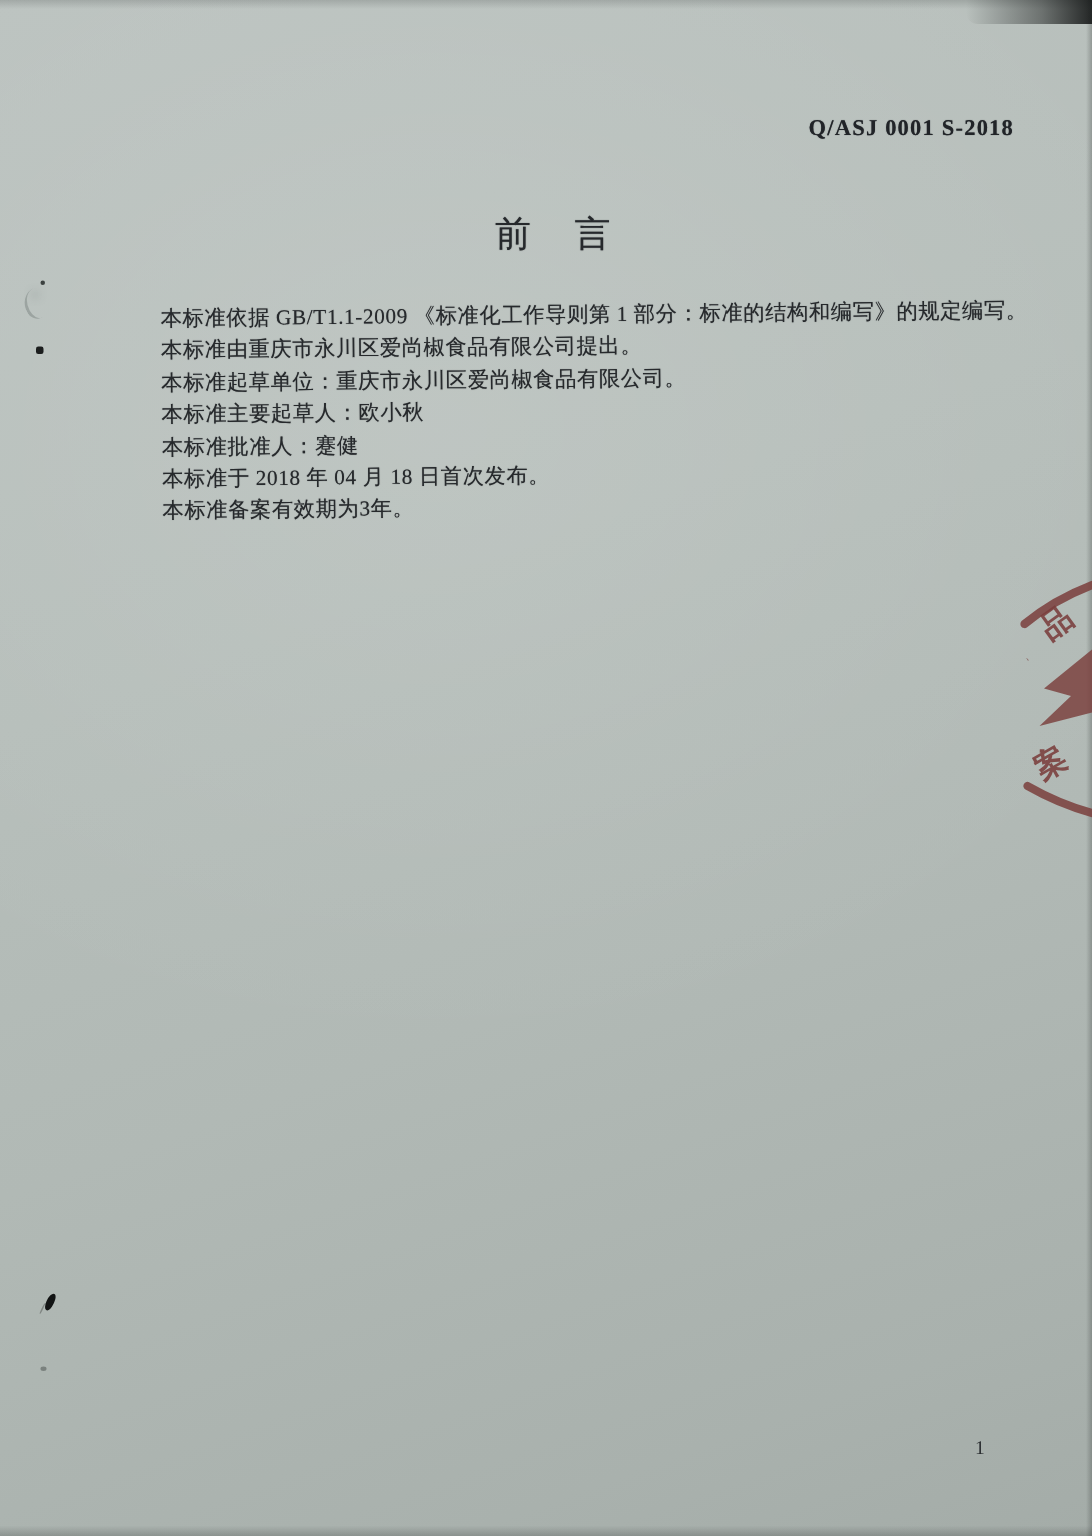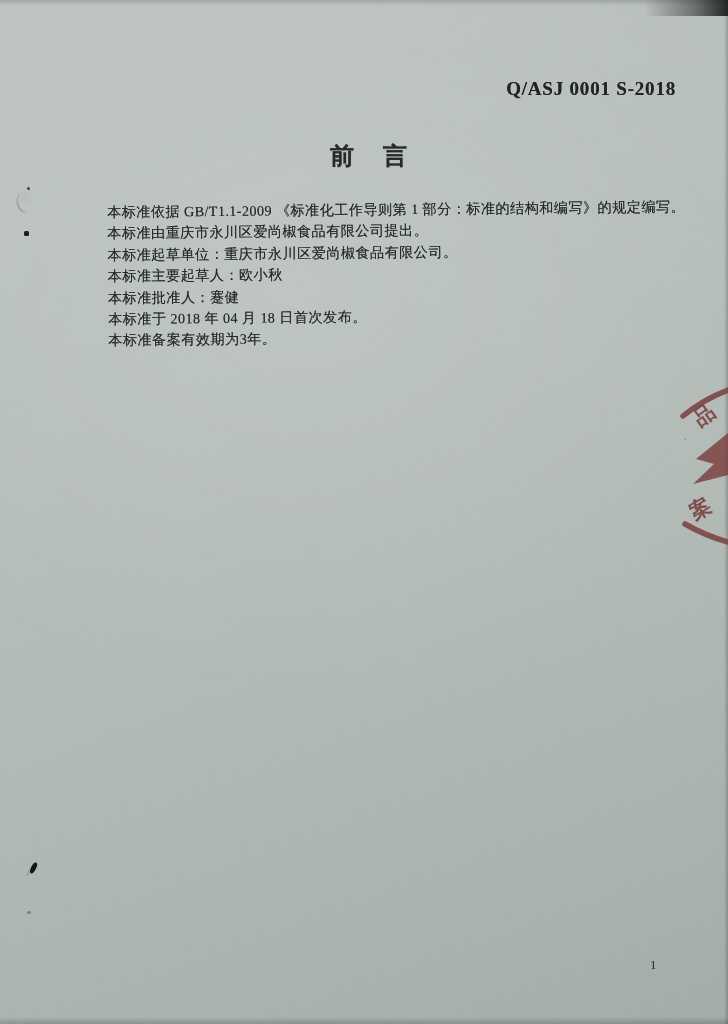--- a/index.html
+++ b/index.html
@@ -21,28 +21,28 @@
     background:linear-gradient(to top, rgba(30,34,33,0.22), rgba(30,34,33,0));}
   .corner-dark{position:absolute;right:0;top:0;width:84px;height:16px;
     background:linear-gradient(to left, rgba(16,18,18,0.88) 0%, rgba(16,18,18,0.45) 40%, rgba(16,18,18,0) 100%);
     border-bottom-left-radius:8px;}
   .edge-right{position:absolute;right:0;top:0;width:4px;height:1024px;
     background:linear-gradient(to left, rgba(30,34,33,0.25), rgba(30,34,33,0));}
 
   .doc-code{
     position:absolute;top:78px;right:52px;
     font-family:"Liberation Serif", serif;
-    font-size:19px;font-weight:700;letter-spacing:0.8px;
+    font-size:15px;font-weight:700;letter-spacing:0.8px;
     color:#212428;text-shadow:0 0 0.6px rgba(33,36,40,0.7);
   }
   .page-title{
     position:absolute;top:140px;left:0;width:728px;
     text-align:center;
     font-family:"Liberation Sans", sans-serif;
-    font-size:24px;font-weight:700;color:#26292c;
+    font-size:24px;font-weight:400;color:#26292c;
     letter-spacing:29px;padding-left:38px;box-sizing:border-box;
     text-shadow:0 0 0.7px rgba(38,41,44,0.65);
   }
   .foreword{
     position:absolute;left:107px;top:203px;width:600px;
     transform:rotate(-0.55deg);transform-origin:0 0;
   }
   .foreword p{
     margin:0;height:21.4px;
     font-family:"Liberation Serif", serif;

